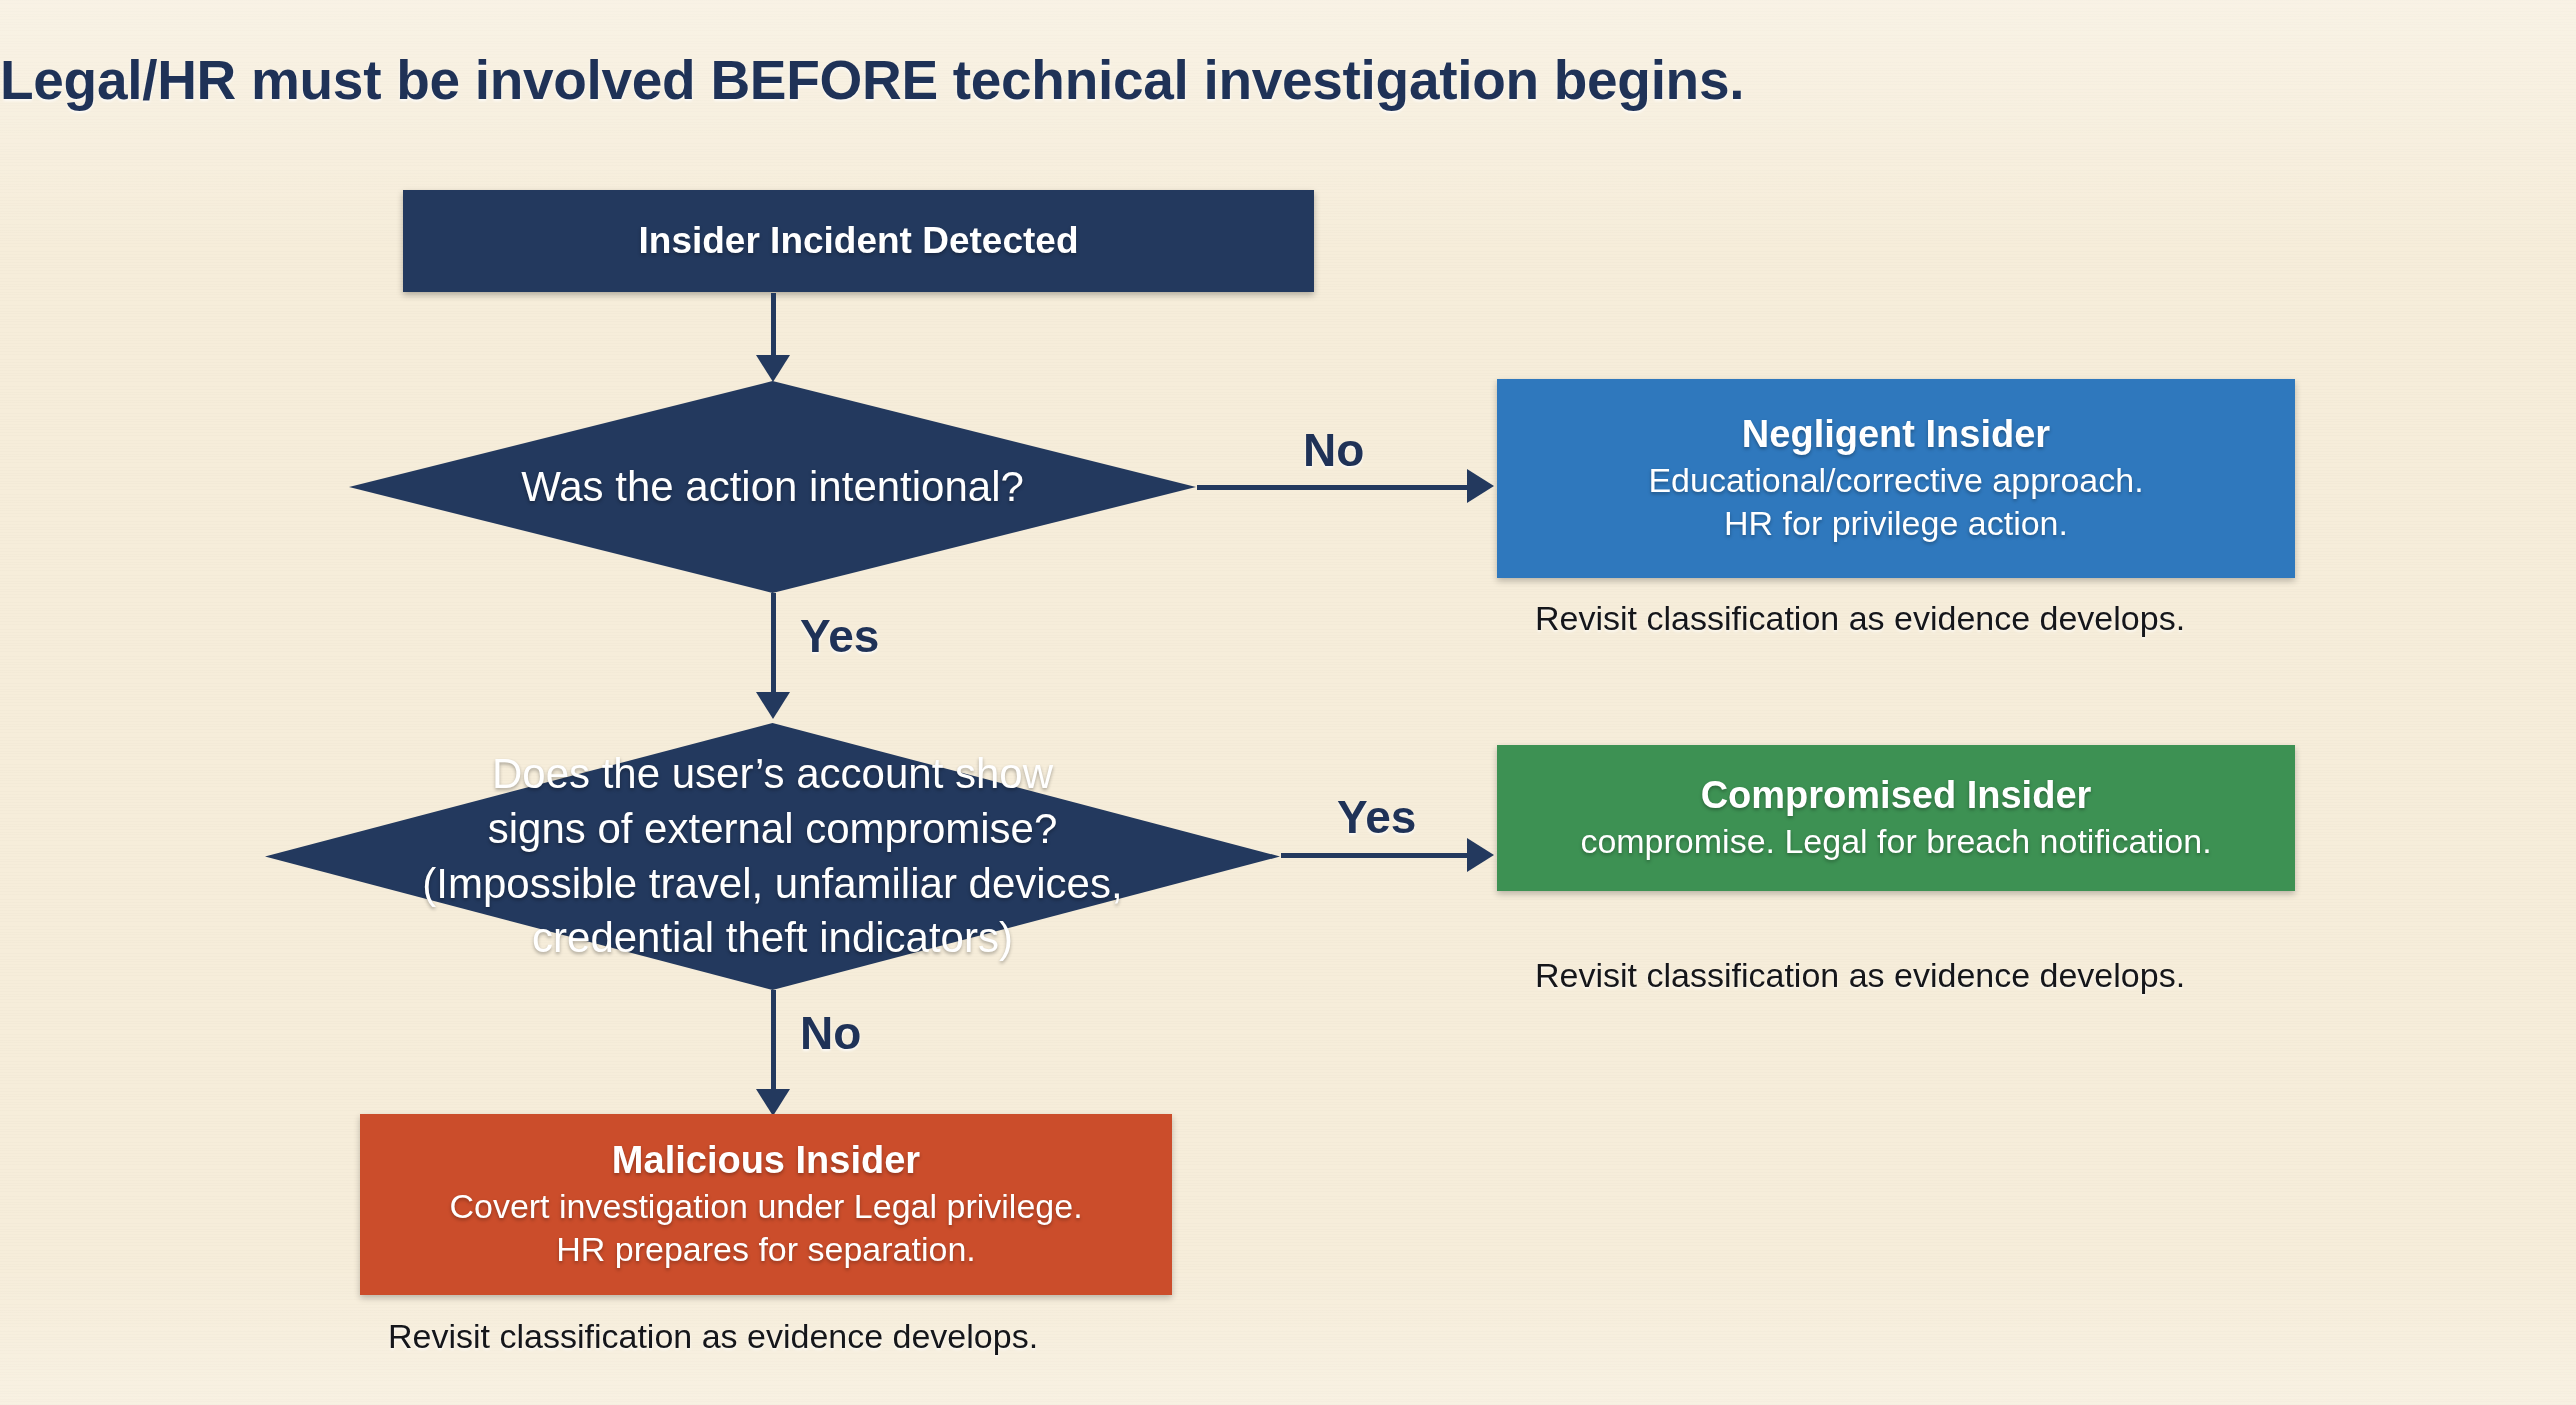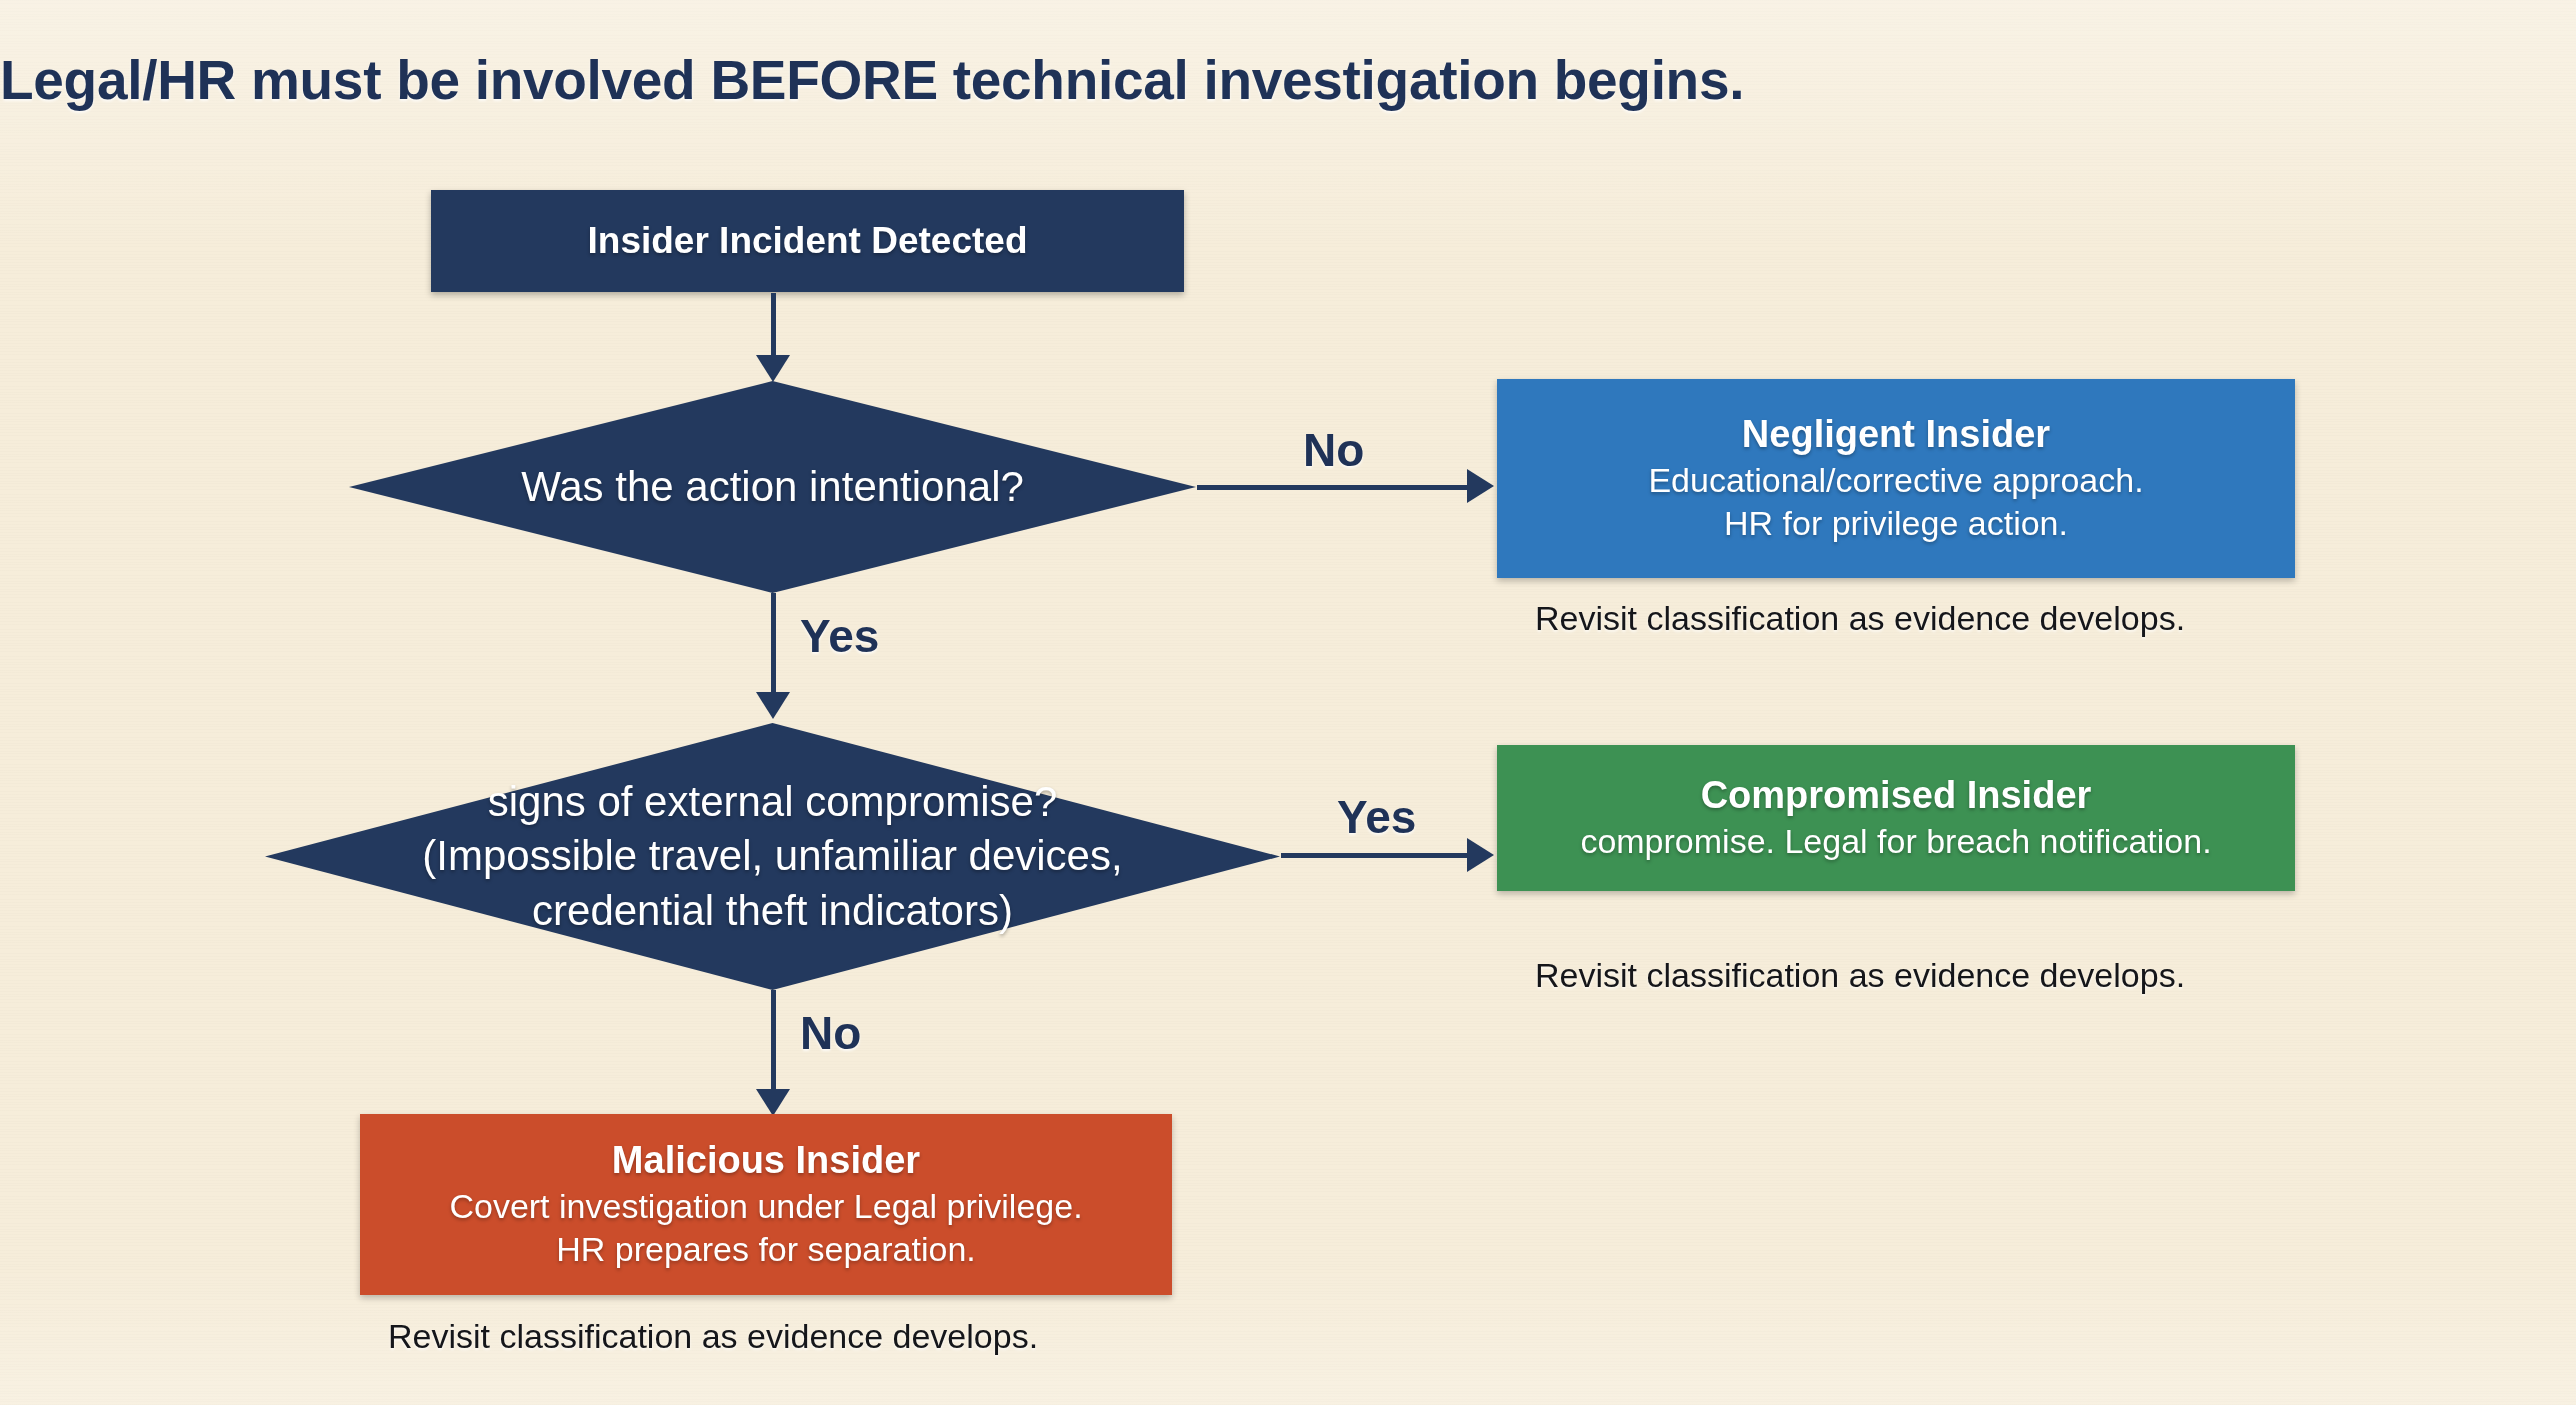--- a/index.html
+++ b/index.html
@@ -58,25 +58,24 @@
   }
   .node .line {
     font-size: 34px;
     font-weight: normal;
     line-height: 1.24;
   }
 
   #start-node {
     left: 403px;
     top: 190px;
-    width: 753px;
+    width: 911px;
     height: 102px;
     background: #23395e;
     box-shadow: 0 2.7px 6.4px rgba(0,0,0,0.28);
-    margin-left: 28px;
   }
   #start-node .hdr {
     font-size: 37px;
     margin-bottom: 0;
   }
 
   #negligent-node {
     left: 1497px;
     top: 379px;
     width: 798px;
@@ -218,20 +217,21 @@
   <div class="arrow-right" style="left:1467px; top:469px;"></div>
   <div class="edge-label" style="left:1303px; top:423px;">No</div>
 
   <div class="conn-line conn-v" style="left:771px; top:593px; height:102px;"></div>
   <div class="arrow-down" style="left:756px; top:692px;"></div>
   <div class="edge-label" style="left:800px; top:609px;">Yes</div>
 
   <div class="diamond-wrap" id="decision-compromise">
     <div class="diamond-shape"></div>
     <div class="diamond-text">
+      <div>Does the user’s account show</div>
       <div>signs of external compromise?</div>
       <div>(Impossible travel, unfamiliar devices,</div>
       <div>credential theft indicators)</div>
     </div>
   </div>
 
   <div class="conn-line conn-h" style="left:1281px; top:853px; width:190px;"></div>
   <div class="arrow-right" style="left:1467px; top:838px;"></div>
   <div class="edge-label" style="left:1337px; top:790px;">Yes</div>
 

